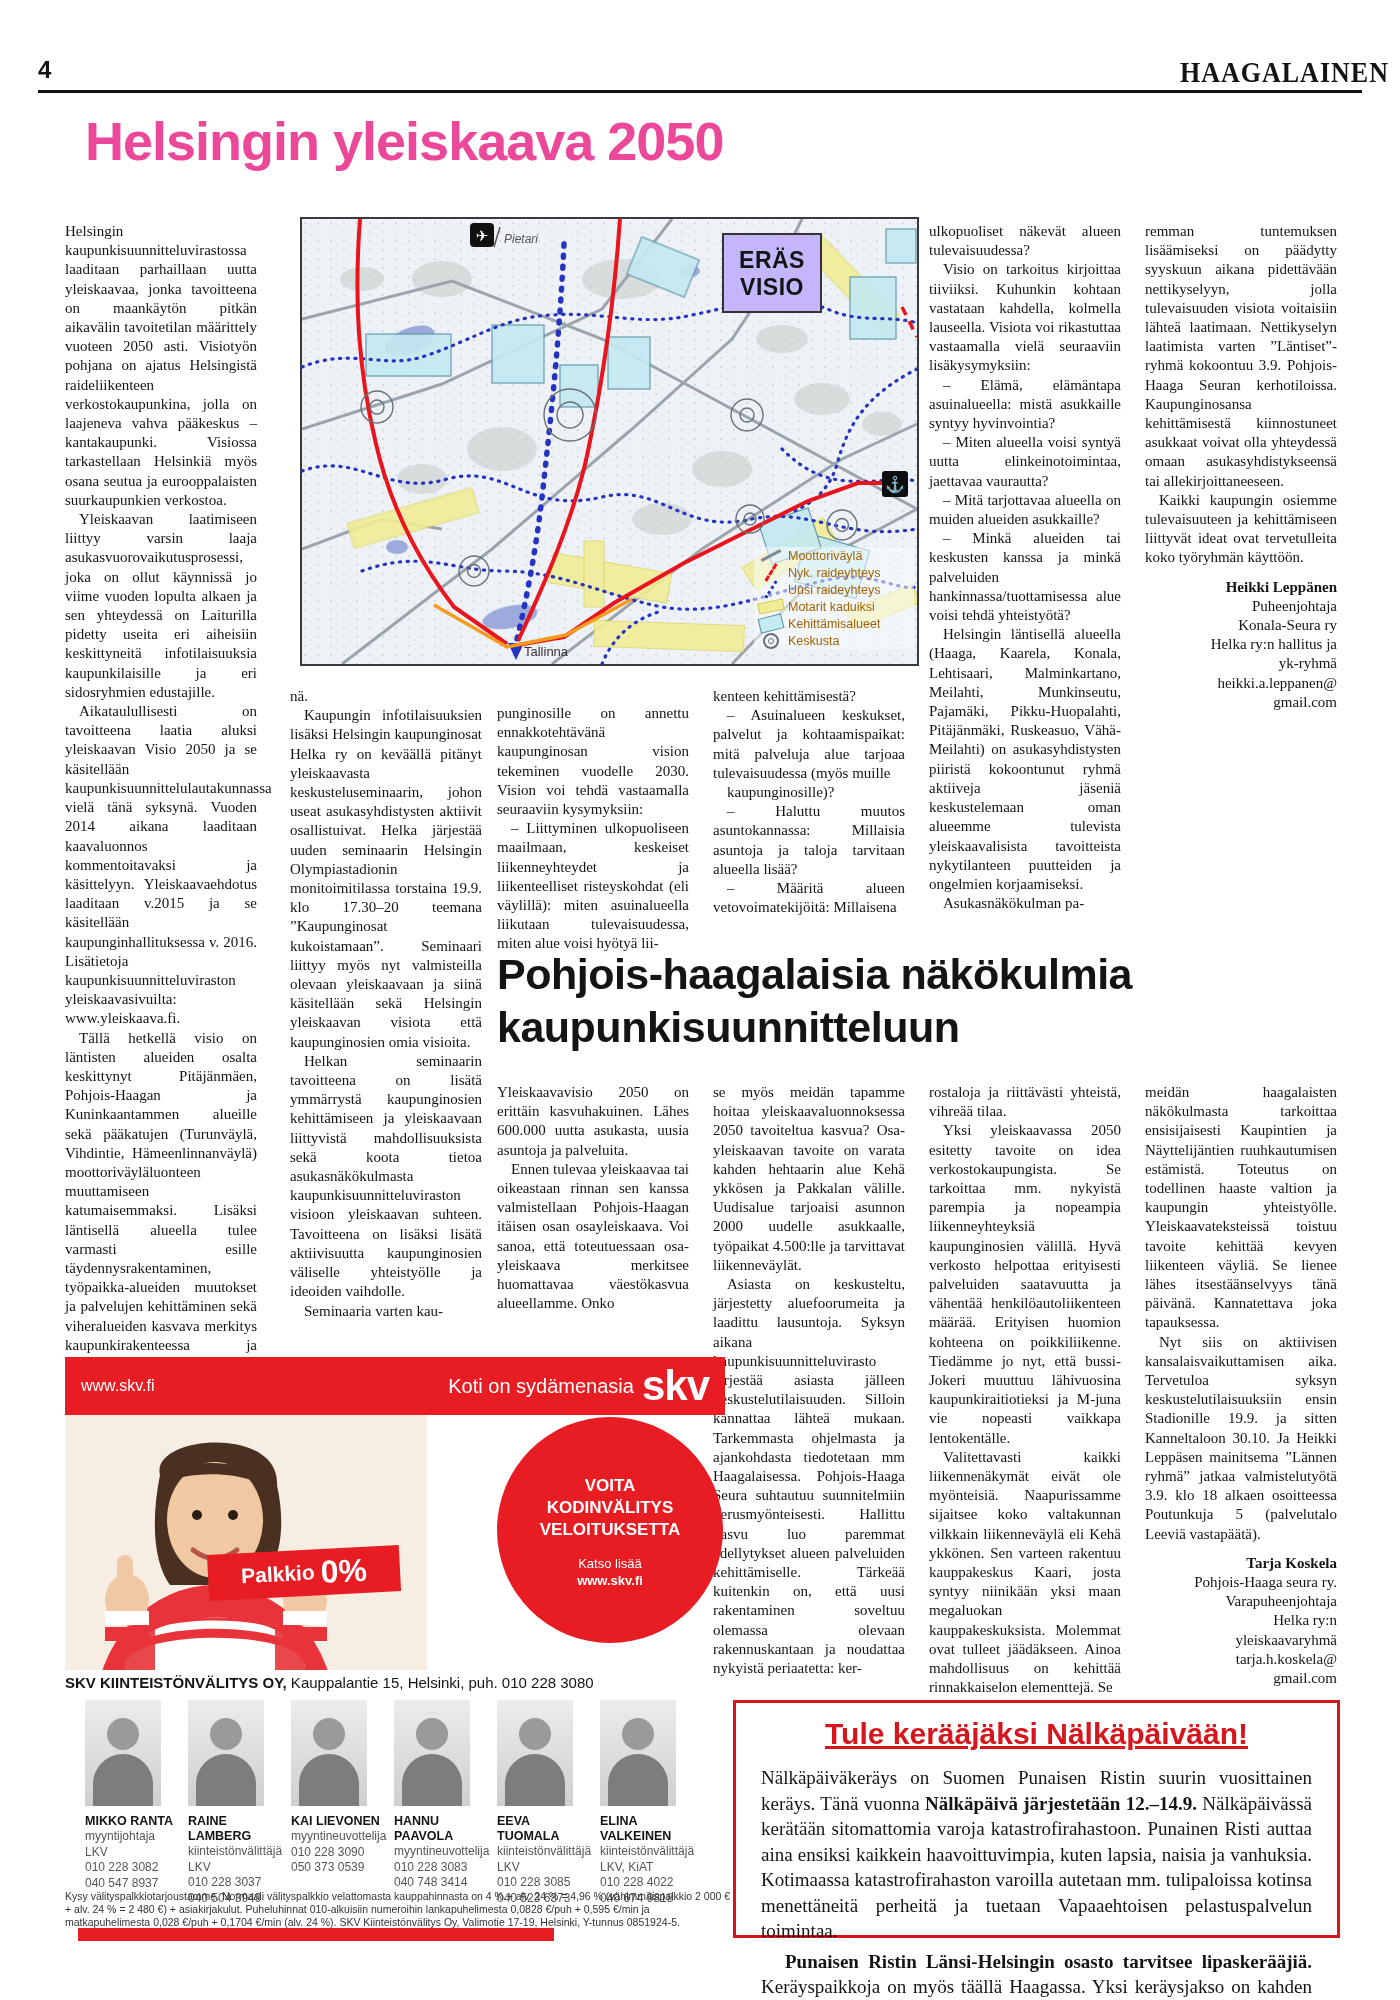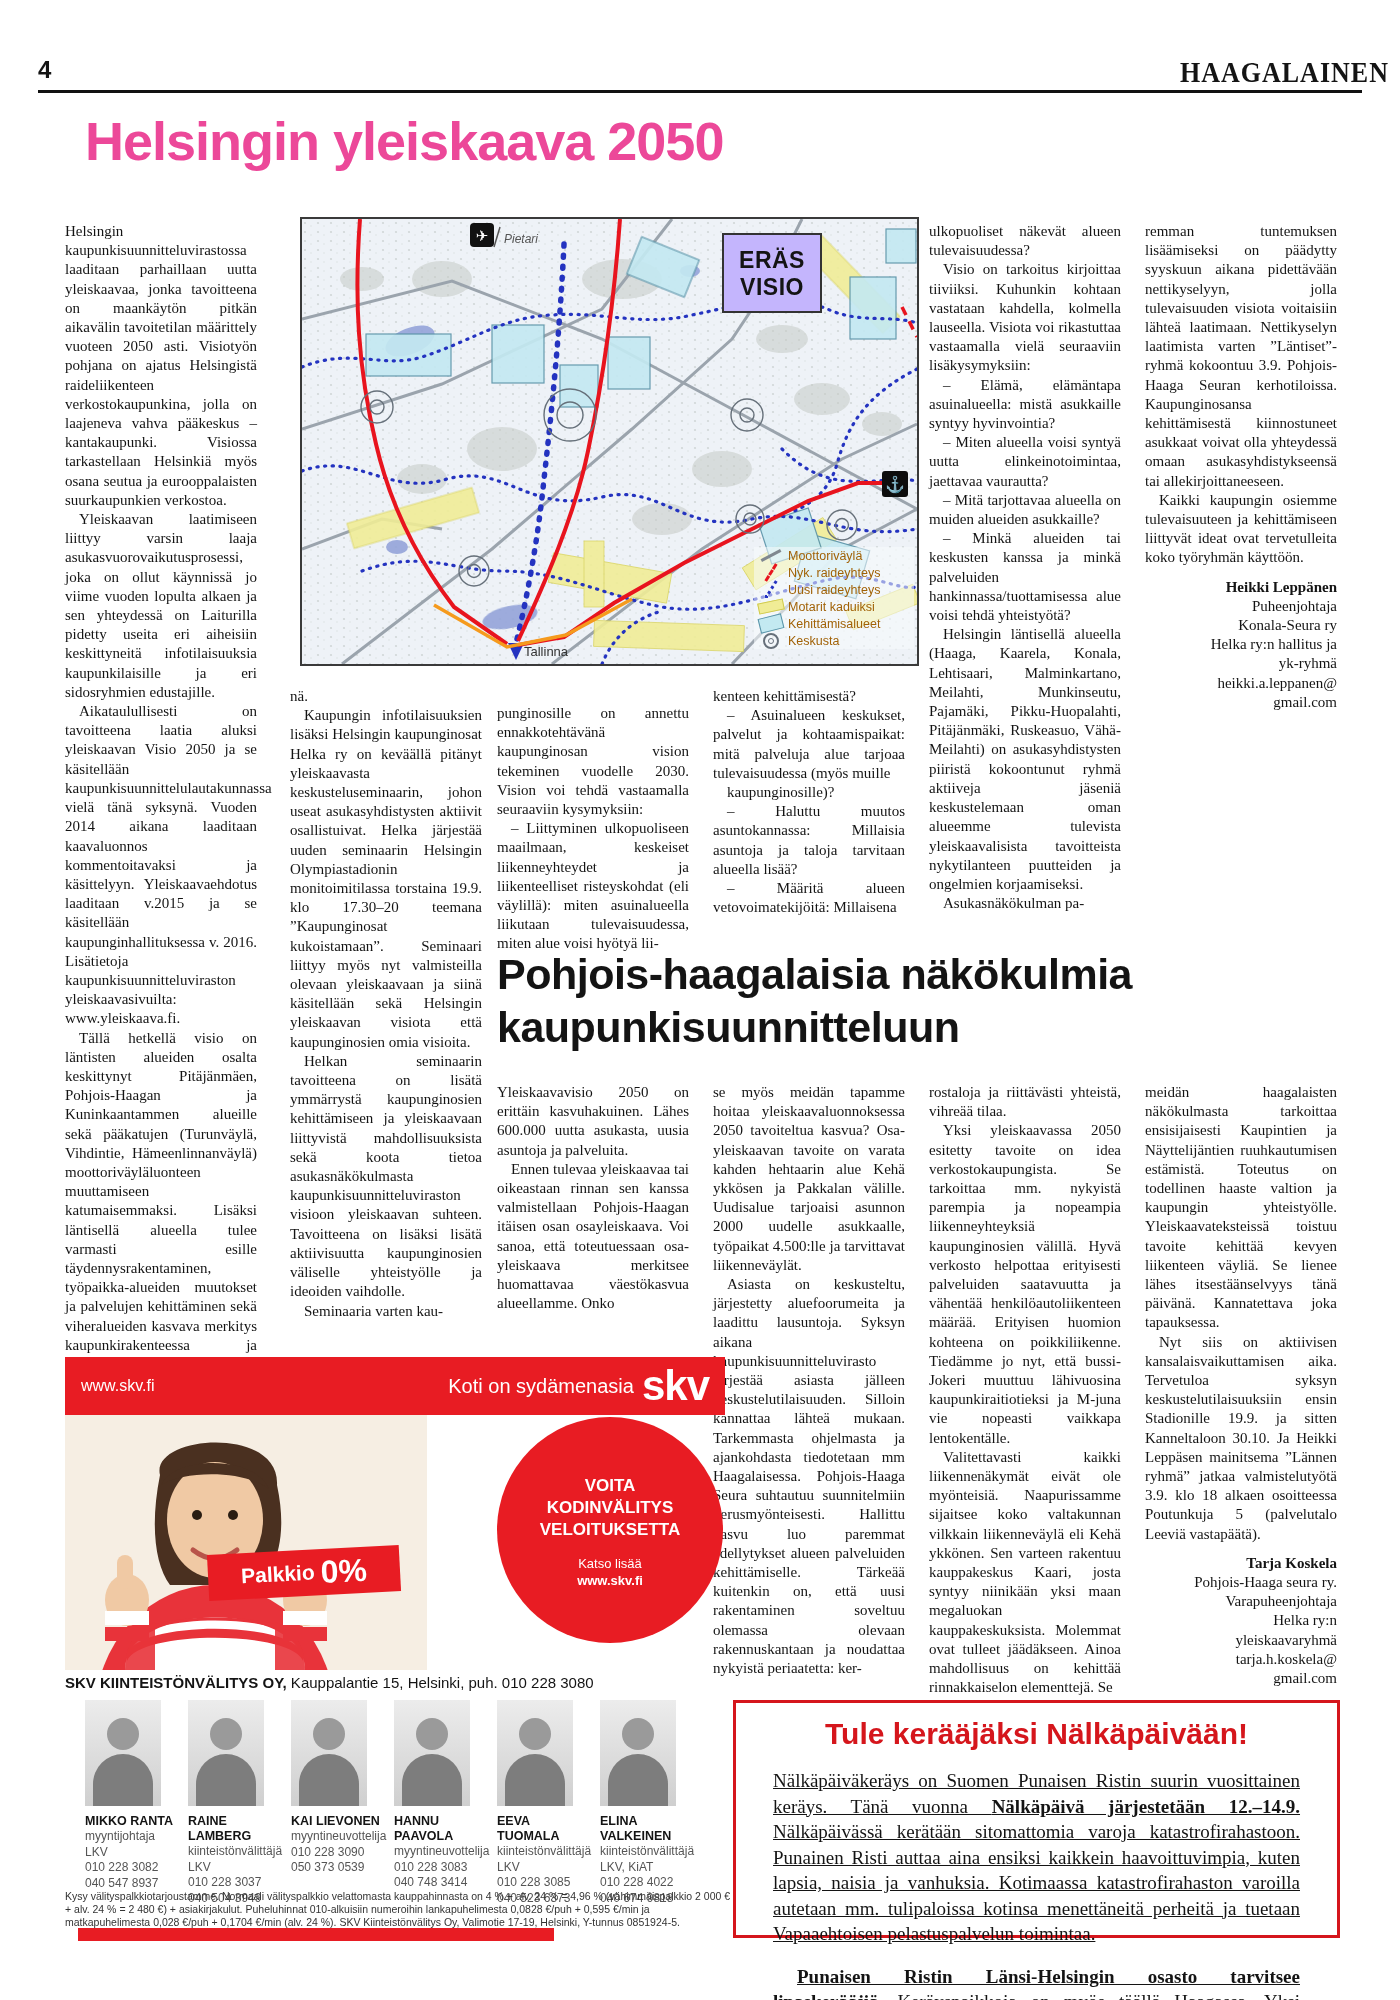--- a/index.html
+++ b/index.html
@@ -68,22 +68,22 @@
   .agent .ph{width:76px;height:106px;background:linear-gradient(#ececec,#cfcfcf);position:relative;overflow:hidden;}
   .agent .ph:before{content:"";position:absolute;left:22px;top:18px;width:32px;height:32px;border-radius:50%;background:#9a9a9a;}
   .agent .ph:after{content:"";position:absolute;left:8px;top:54px;width:60px;height:60px;border-radius:30px 30px 0 0;background:#7d7d7d;}
   .agent .nm{margin-top:8px;font:bold 12.5px/15px "Liberation Sans",sans-serif;}
   .agent .ln div{font:12px/15.5px "Liberation Sans",sans-serif;color:#555;}
   #ad-fineprint{left:65px;top:1890px;width:672px;font:10.5px/12.8px "Liberation Sans",sans-serif;color:#333;}
   #ad-footbar{left:78px;top:1928px;width:476px;height:13px;background:#e81c23;}
   
   #red-box{left:733px;top:1700px;width:607px;height:238px;border:3px solid #d5161c;box-sizing:border-box;
       padding:14px 20px 0 20px;}
-  #red-box h2{margin:0 0 14px 0;text-align:center;color:#d5161c;font:bold 30px "Liberation Sans",sans-serif;}
-  .rb-p{margin:17px;font:19px/25.5px "Liberation Serif",serif;text-align:justify;text-decoration:underline;}
+  #red-box h2{margin:0 0 14px 0;text-align:center;color:#d5161c;font:bold 30px "Liberation Sans",sans-serif;text-decoration:underline;}
+  .rb-p{margin:5px;font:19px/25.5px "Liberation Serif",serif;text-align:justify;}
   .rb-p.ind{text-indent:24px;}
   svg text{font-family:"Liberation Sans",sans-serif;}
 </style>
 </head>
 <body>
 
 <div id="page-num" class="abs" data-bind="page.number">4</div>
 <div id="head-rule" class="abs"></div>
 <div id="masthead" class="abs" data-bind="page.logo">HAAGALAINEN</div>
 

